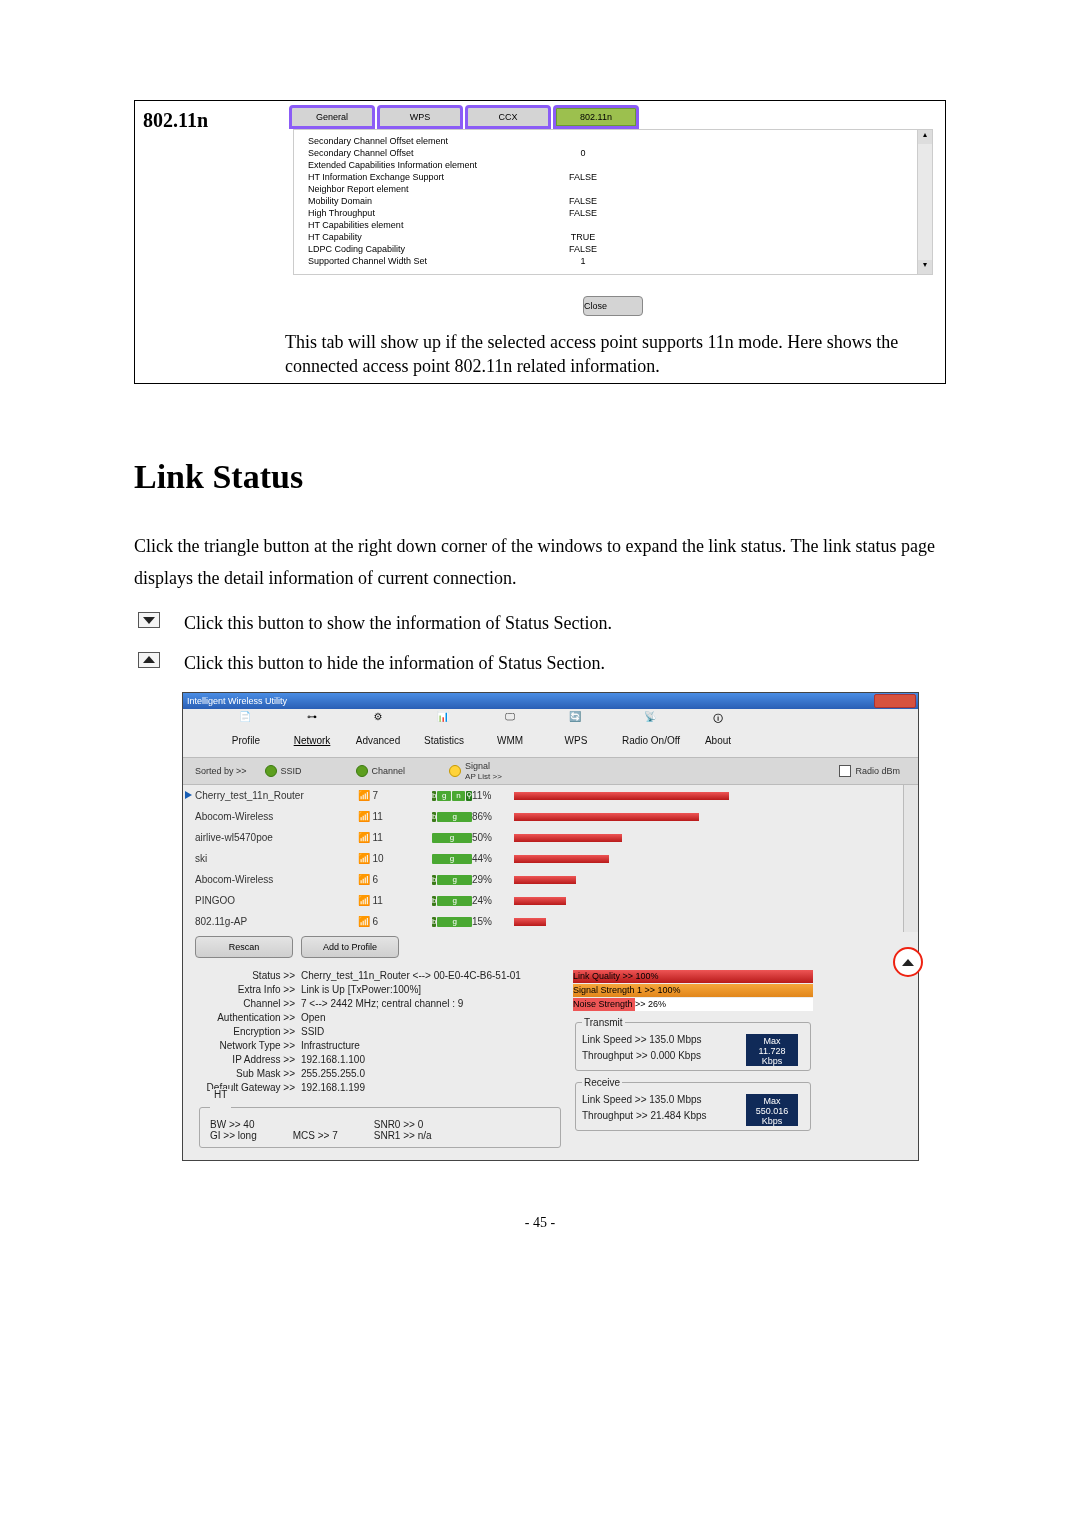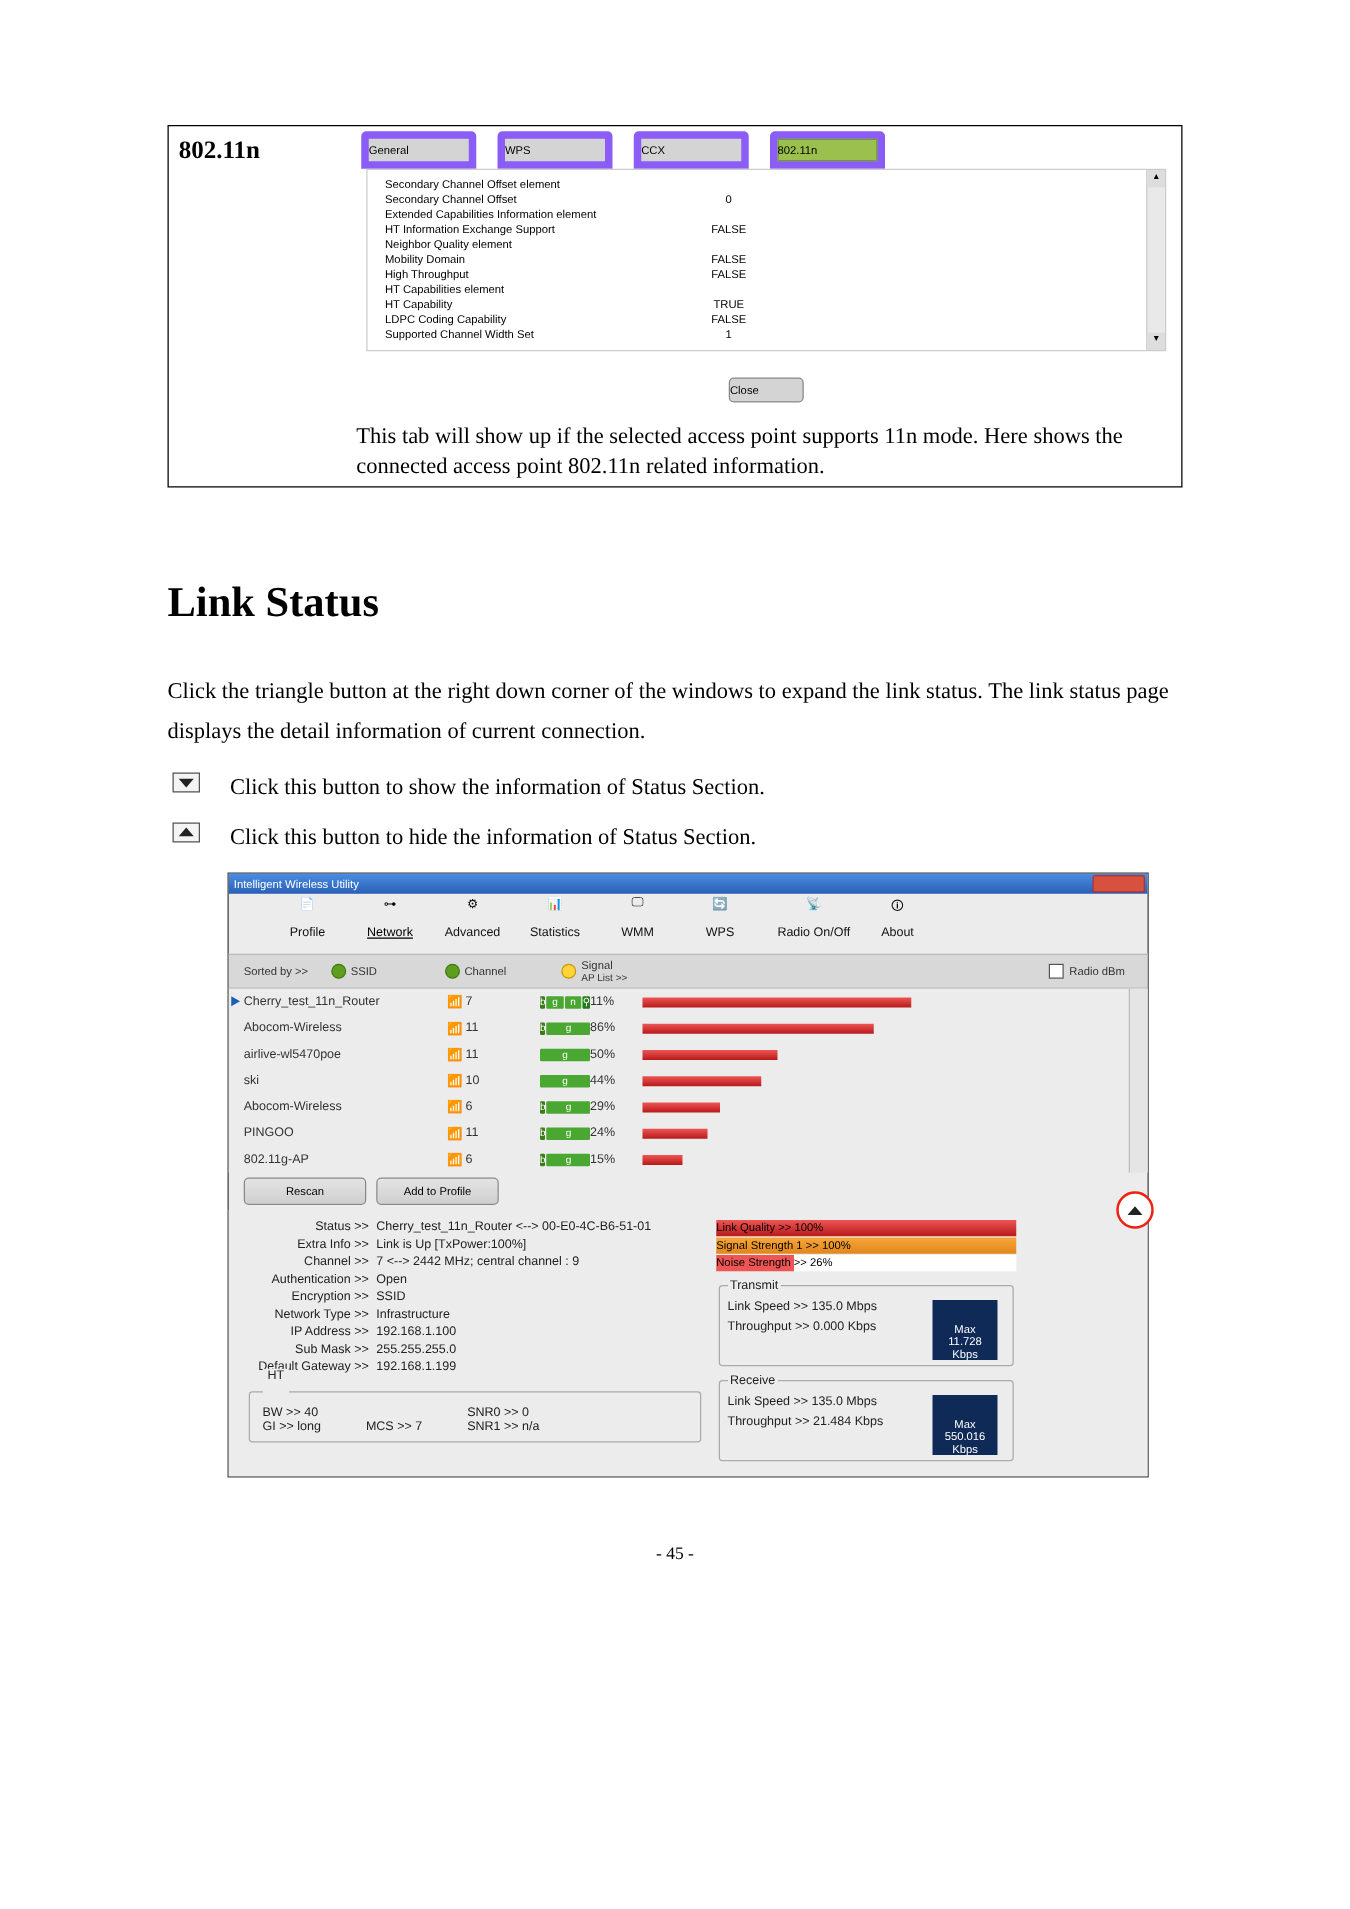--- a/index.html
+++ b/index.html
@@ -1,21 +1,21 @@
 <!DOCTYPE html>
 <html><head>
 <meta charset="utf-8">
 <style>
 body{margin:0;background:#fff;width:1080px}
 .page{padding:100px 134px 50px 134px;font-family:'Times New Roman',serif;color:#000}
 .panel-802{border:1px solid #000;display:flex}
 .panel-802 .hdr{width:130px;font-weight:bold;font-size:20px;padding:8px}
 .panel-802 .body{flex:1}
 .tabrow{display:flex;font:9px Verdana,sans-serif;margin-top:4px;margin-left:8px}
-.tab{width:80px;height:18px;border:6px solid #8b5cf6;border-radius:4px 4px 0 0;background:#d4d4d4;margin-right:17px;text-align:left;line-height:18px}
+.tab{width:80px;height:18px;border:3px solid #8b5cf6;border-radius:4px 4px 0 0;background:#d4d4d4;margin-right:2px;text-align:center;line-height:18px}
 .tab.sel{background:#9cc04e;box-shadow:inset 0 0 0 1px #6a9c2e}
 .ilist{border:1px solid #ccc;margin:0 12px;padding:6px 14px;font:9px Verdana,sans-serif;position:relative}
 .irow{display:flex;height:12px}
 .ilbl{width:200px}
 .ival{width:150px;text-align:center}
 .sb{position:absolute;right:0;top:0;bottom:0;width:14px;background:#e9e9e9;border-left:1px solid #ccc}
 .sa{position:absolute;left:0;right:0;height:14px;background:#ddd;text-align:center;line-height:10px;font-size:8px}
 .closebtn{width:58px;height:18px;border:1px solid #888;border-radius:4px;background:#d4d4d4;margin:21px auto 8px;font:9px Verdana,sans-serif;text-align:left;line-height:18px}
 .desc{font-size:18px;margin:14px 4px 4px 4px;line-height:1.35}
 h2{font-family:Liberation Serif, serif;font-weight:900;font-size:34px;margin:74px 0 34px}
@@ -58,21 +58,21 @@
 .scol{display:flex;gap:6px}
 .slab{width:100px;text-align:right}.slab div{height:14px}
 .sval div{height:14px}
 .rcol{width:240px}
 .mbar{height:13px;background:linear-gradient(#e55,#b81a1a);margin-bottom:1px;position:relative;color:#000;font-size:9px;line-height:13px}
 .mbar.or{background:linear-gradient(#f6a63a,#e1861b)}
 .mbar.sh{background:linear-gradient(90deg,#e55 26%,#fff 26%)}
 .mbar .lab{position:absolute;left:0}
 .box{border:1px solid #aaa;border-radius:3px;padding:6px 6px 4px;margin-top:6px;font-size:10px;position:relative;display:flex;gap:6px}
 .box legend{font-size:10px}
-.blk{background:#102a58;color:#fff;width:52px;height:30px;font-size:9px;text-align:center;padding-top:18px}
+.blk{background:#102a58;color:#fff;width:52px;height:30px;font-size:9px;text-align:center;padding-top:2px}
 .htbox{border:1px solid #aaa;border-radius:3px;margin:6px 4px 0 4px;padding:6px 10px;font-size:10px;display:flex;gap:36px}
 .htbox legend{position:relative;top:-13px;background:#ececec;padding:0 4px;font-size:10px}
 .pg{text-align:center;font-size:14px;margin-top:54px}
 </style>
 </head>
 <body>
 
 <div class="page">
 
   <div class="panel-802">
@@ -95,21 +95,21 @@
           </div>
         <div class="irow">
             <div class="ilbl">Extended Capabilities Information element</div>
             <div class="ival"></div>
           </div>
         <div class="irow">
             <div class="ilbl">HT Information Exchange Support</div>
             <div class="ival">FALSE</div>
           </div>
         <div class="irow">
-            <div class="ilbl">Neighbor Quality element</div>
+            <div class="ilbl">Neighbor Report element</div>
             <div class="ival"></div>
           </div>
         <div class="irow">
             <div class="ilbl">Mobility Domain</div>
             <div class="ival">FALSE</div>
           </div>
         <div class="irow">
             <div class="ilbl">High Throughput</div>
             <div class="ival">FALSE</div>
           </div>

